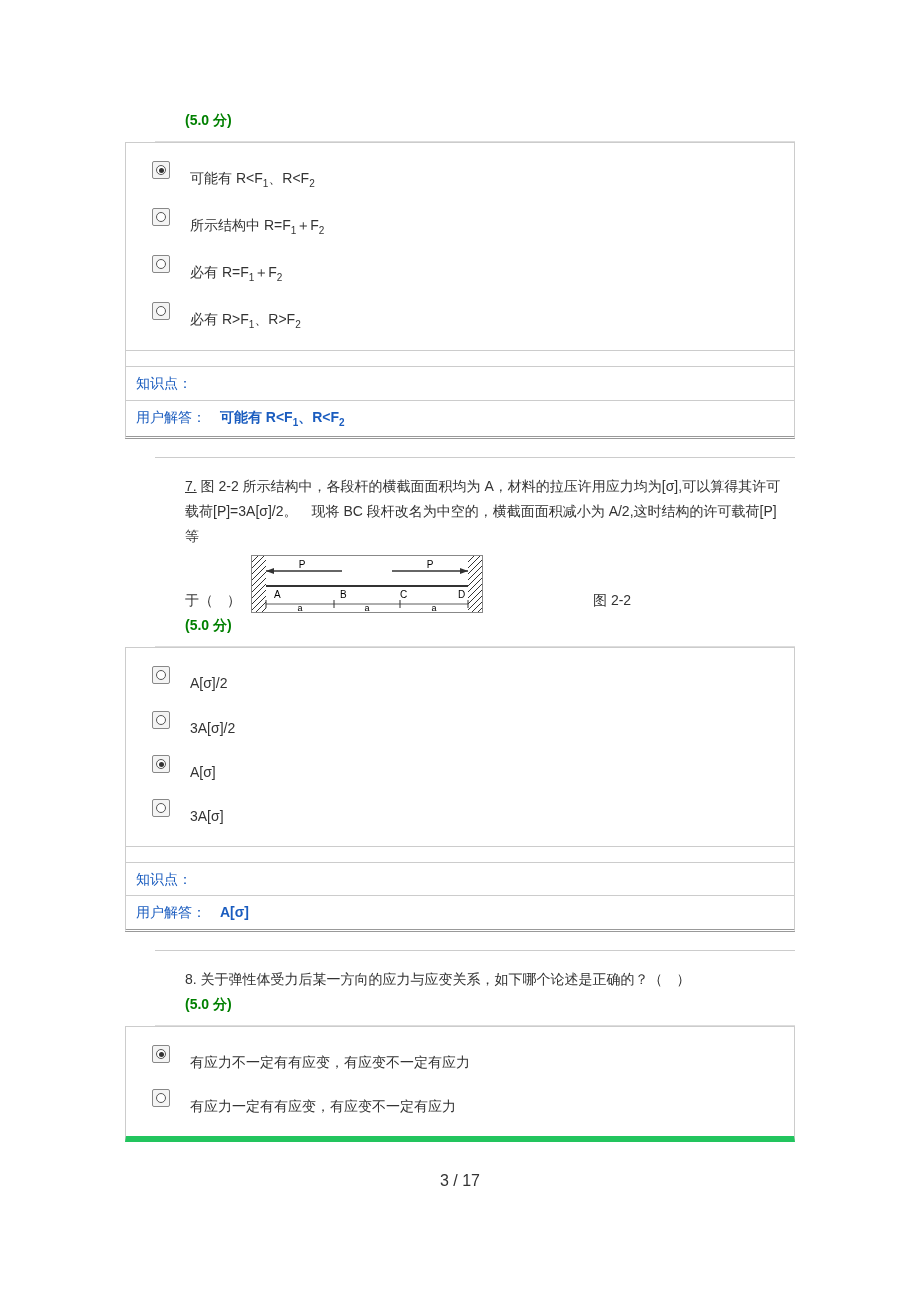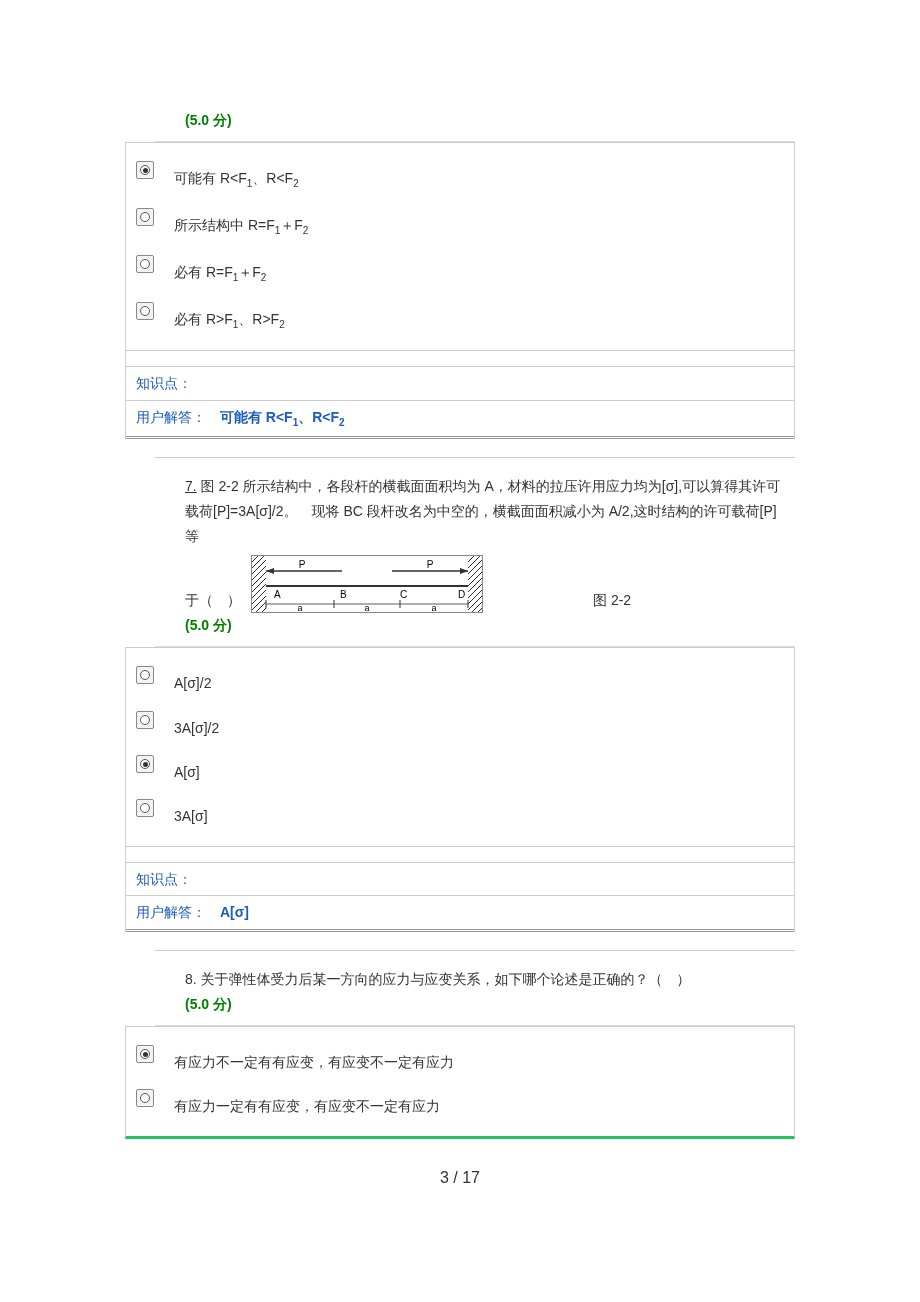--- a/index.html
+++ b/index.html
@@ -37,21 +37,21 @@
     padding-top: 16px;
   }
   .score {
     color: #008000;
     font-weight: bold;
   }
   .options {
     border: 1px solid #ccc;
     border-left: 1px solid #ccc;
     border-right: 1px solid #ccc;
-    padding: 10px 0;
+    padding: 10px 16px;
   }
   .option-row {
     display: flex;
     align-items: flex-start;
     padding: 8px 10px;
   }
   .radio-box {
     width: 18px;
     height: 18px;
     border: 1px solid #888;
@@ -253,21 +253,21 @@
       <span class="answer-val"><b>A[σ]</b></span>
     </div>
   </div>
 
   <div class="question-block" style="margin-top:18px;">
     <div class="q-header q-top-border">
       <span>8.</span>
       <span>关于弹性体受力后某一方向的应力与应变关系，如下哪个论述是正确的？（　）</span>
       <div><span class="score">(5.0 分)</span></div>
     </div>
-    <div class="options" style="border-bottom:3px solid #22c55e;">
+    <div class="options" style="border-bottom:6px solid #22c55e;">
       <div class="option-row">
         <span class="radio-box">
             <span class="radio-inner selected"></span>
           </span>
         <span class="option-text">有应力不一定有有应变，有应变不一定有应力</span>
       </div>
       <div class="option-row">
         <span class="radio-box">
             <span class="radio-inner"></span>
           </span>

